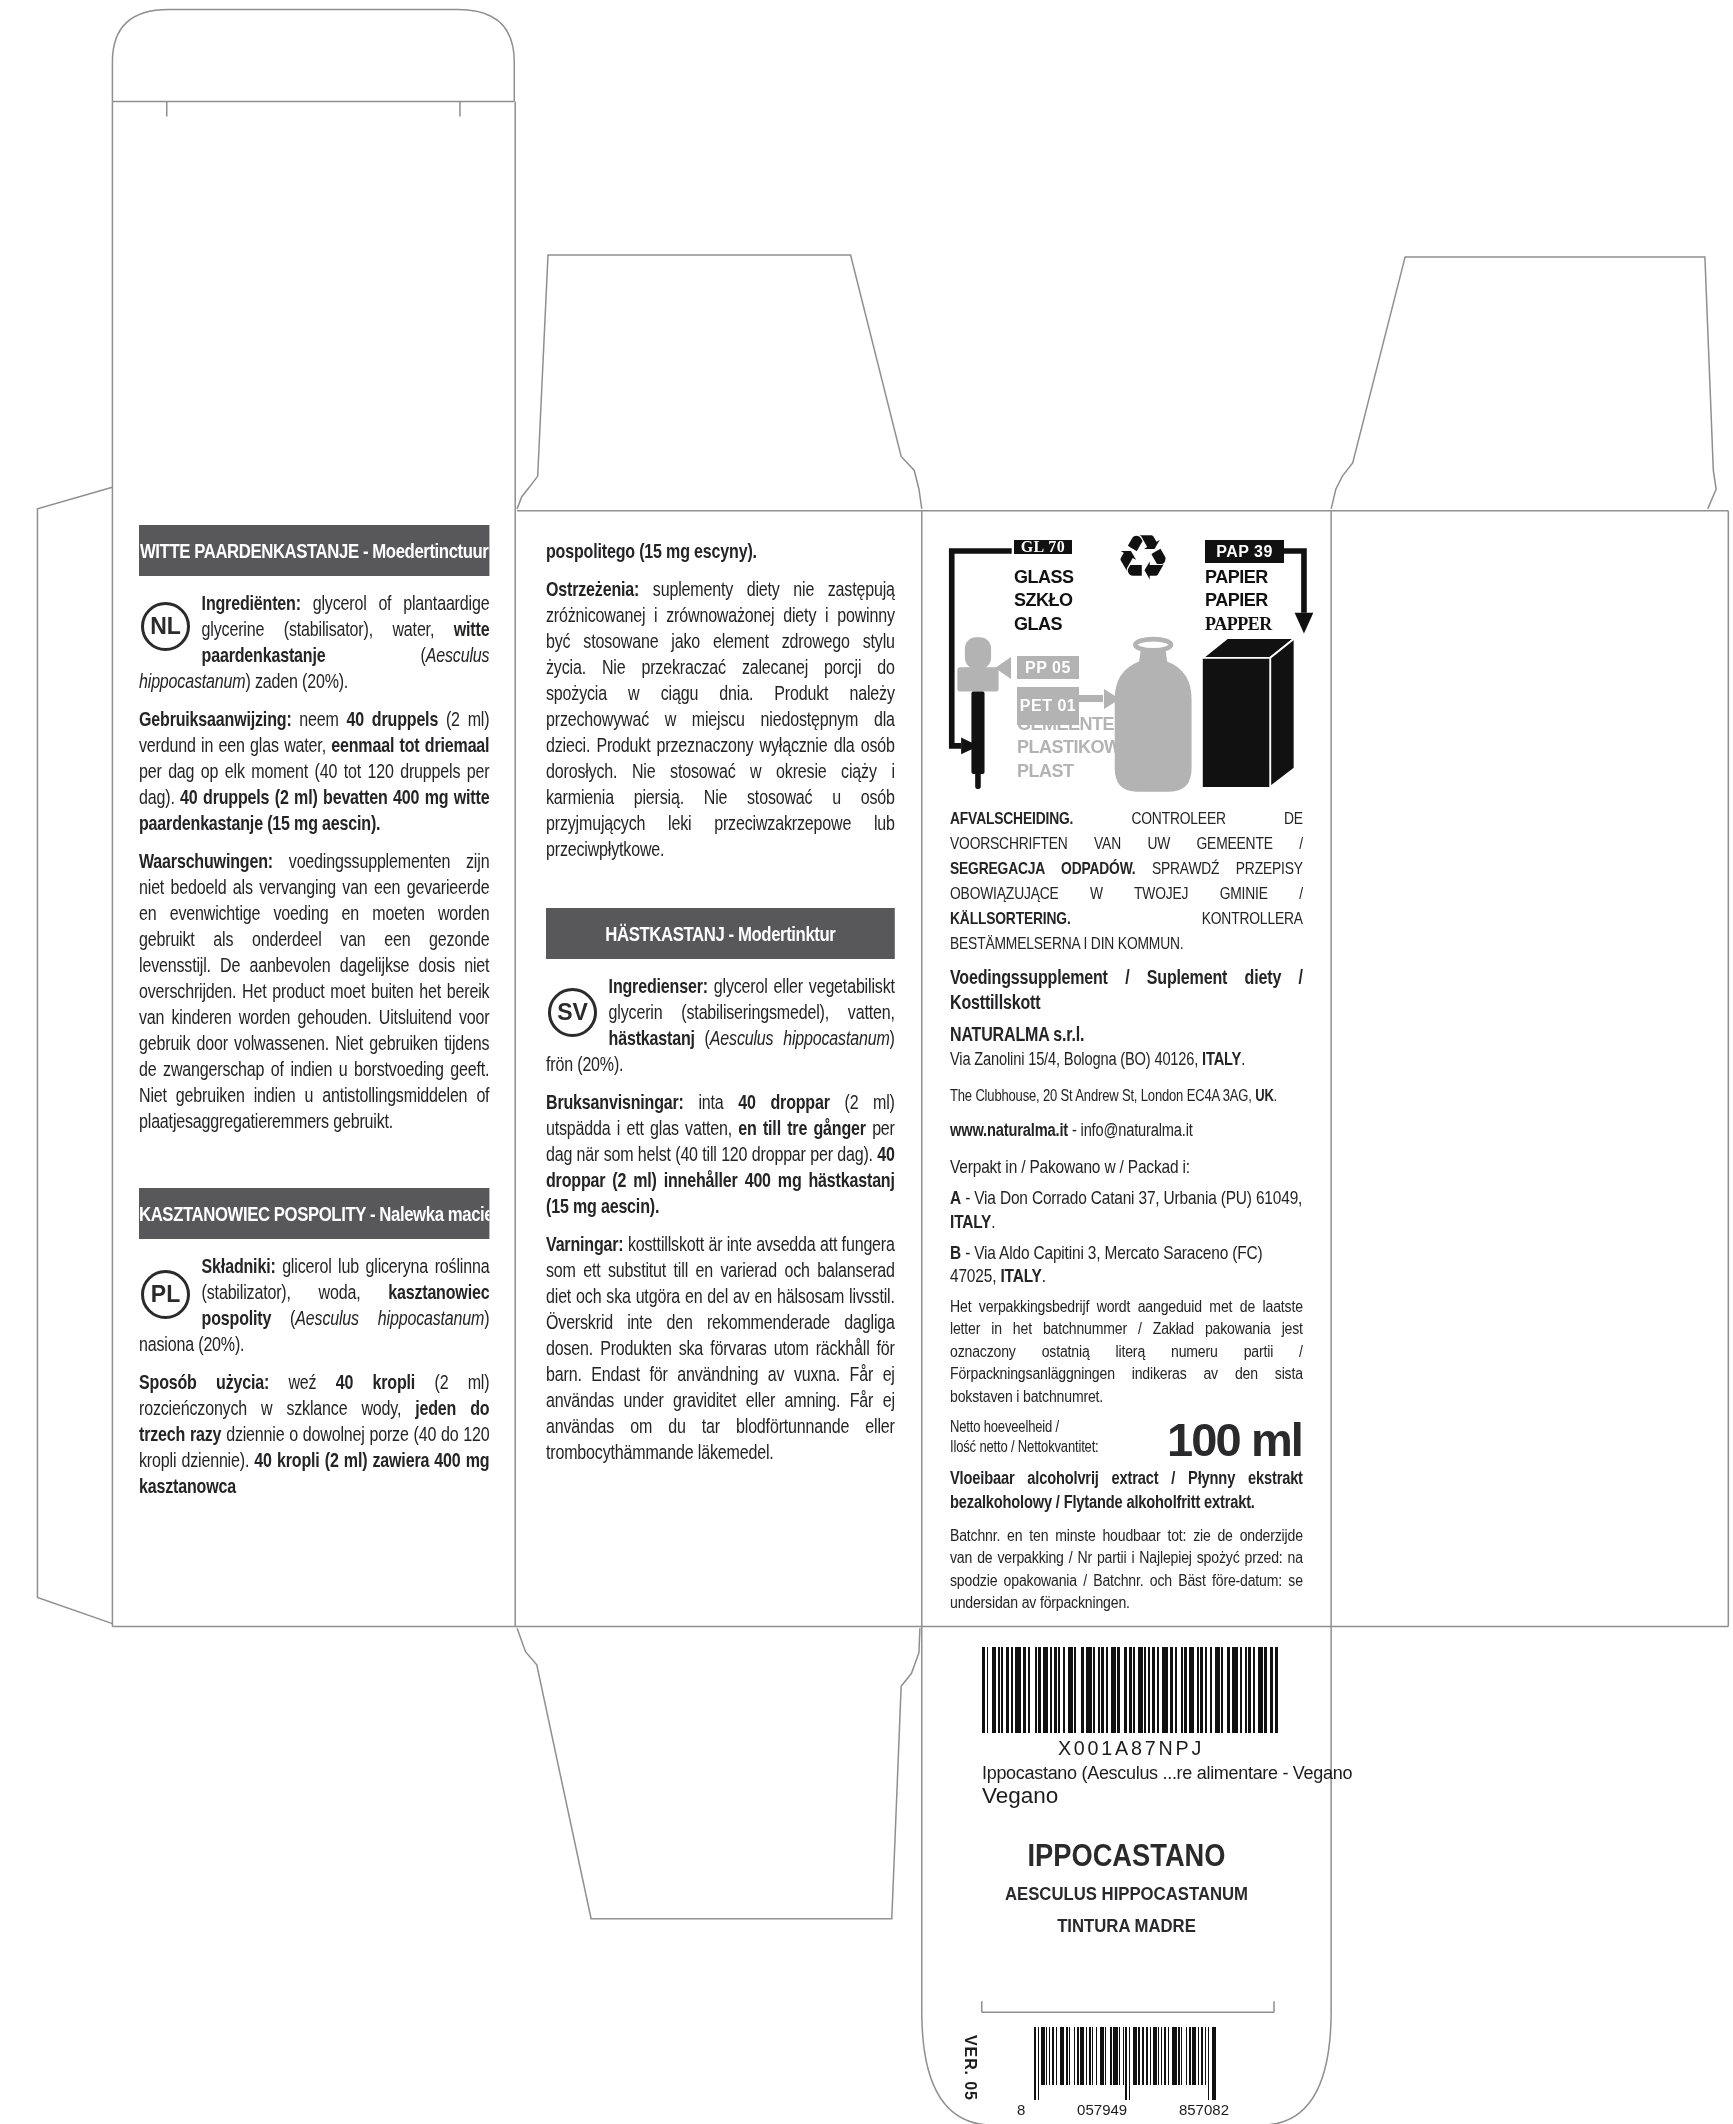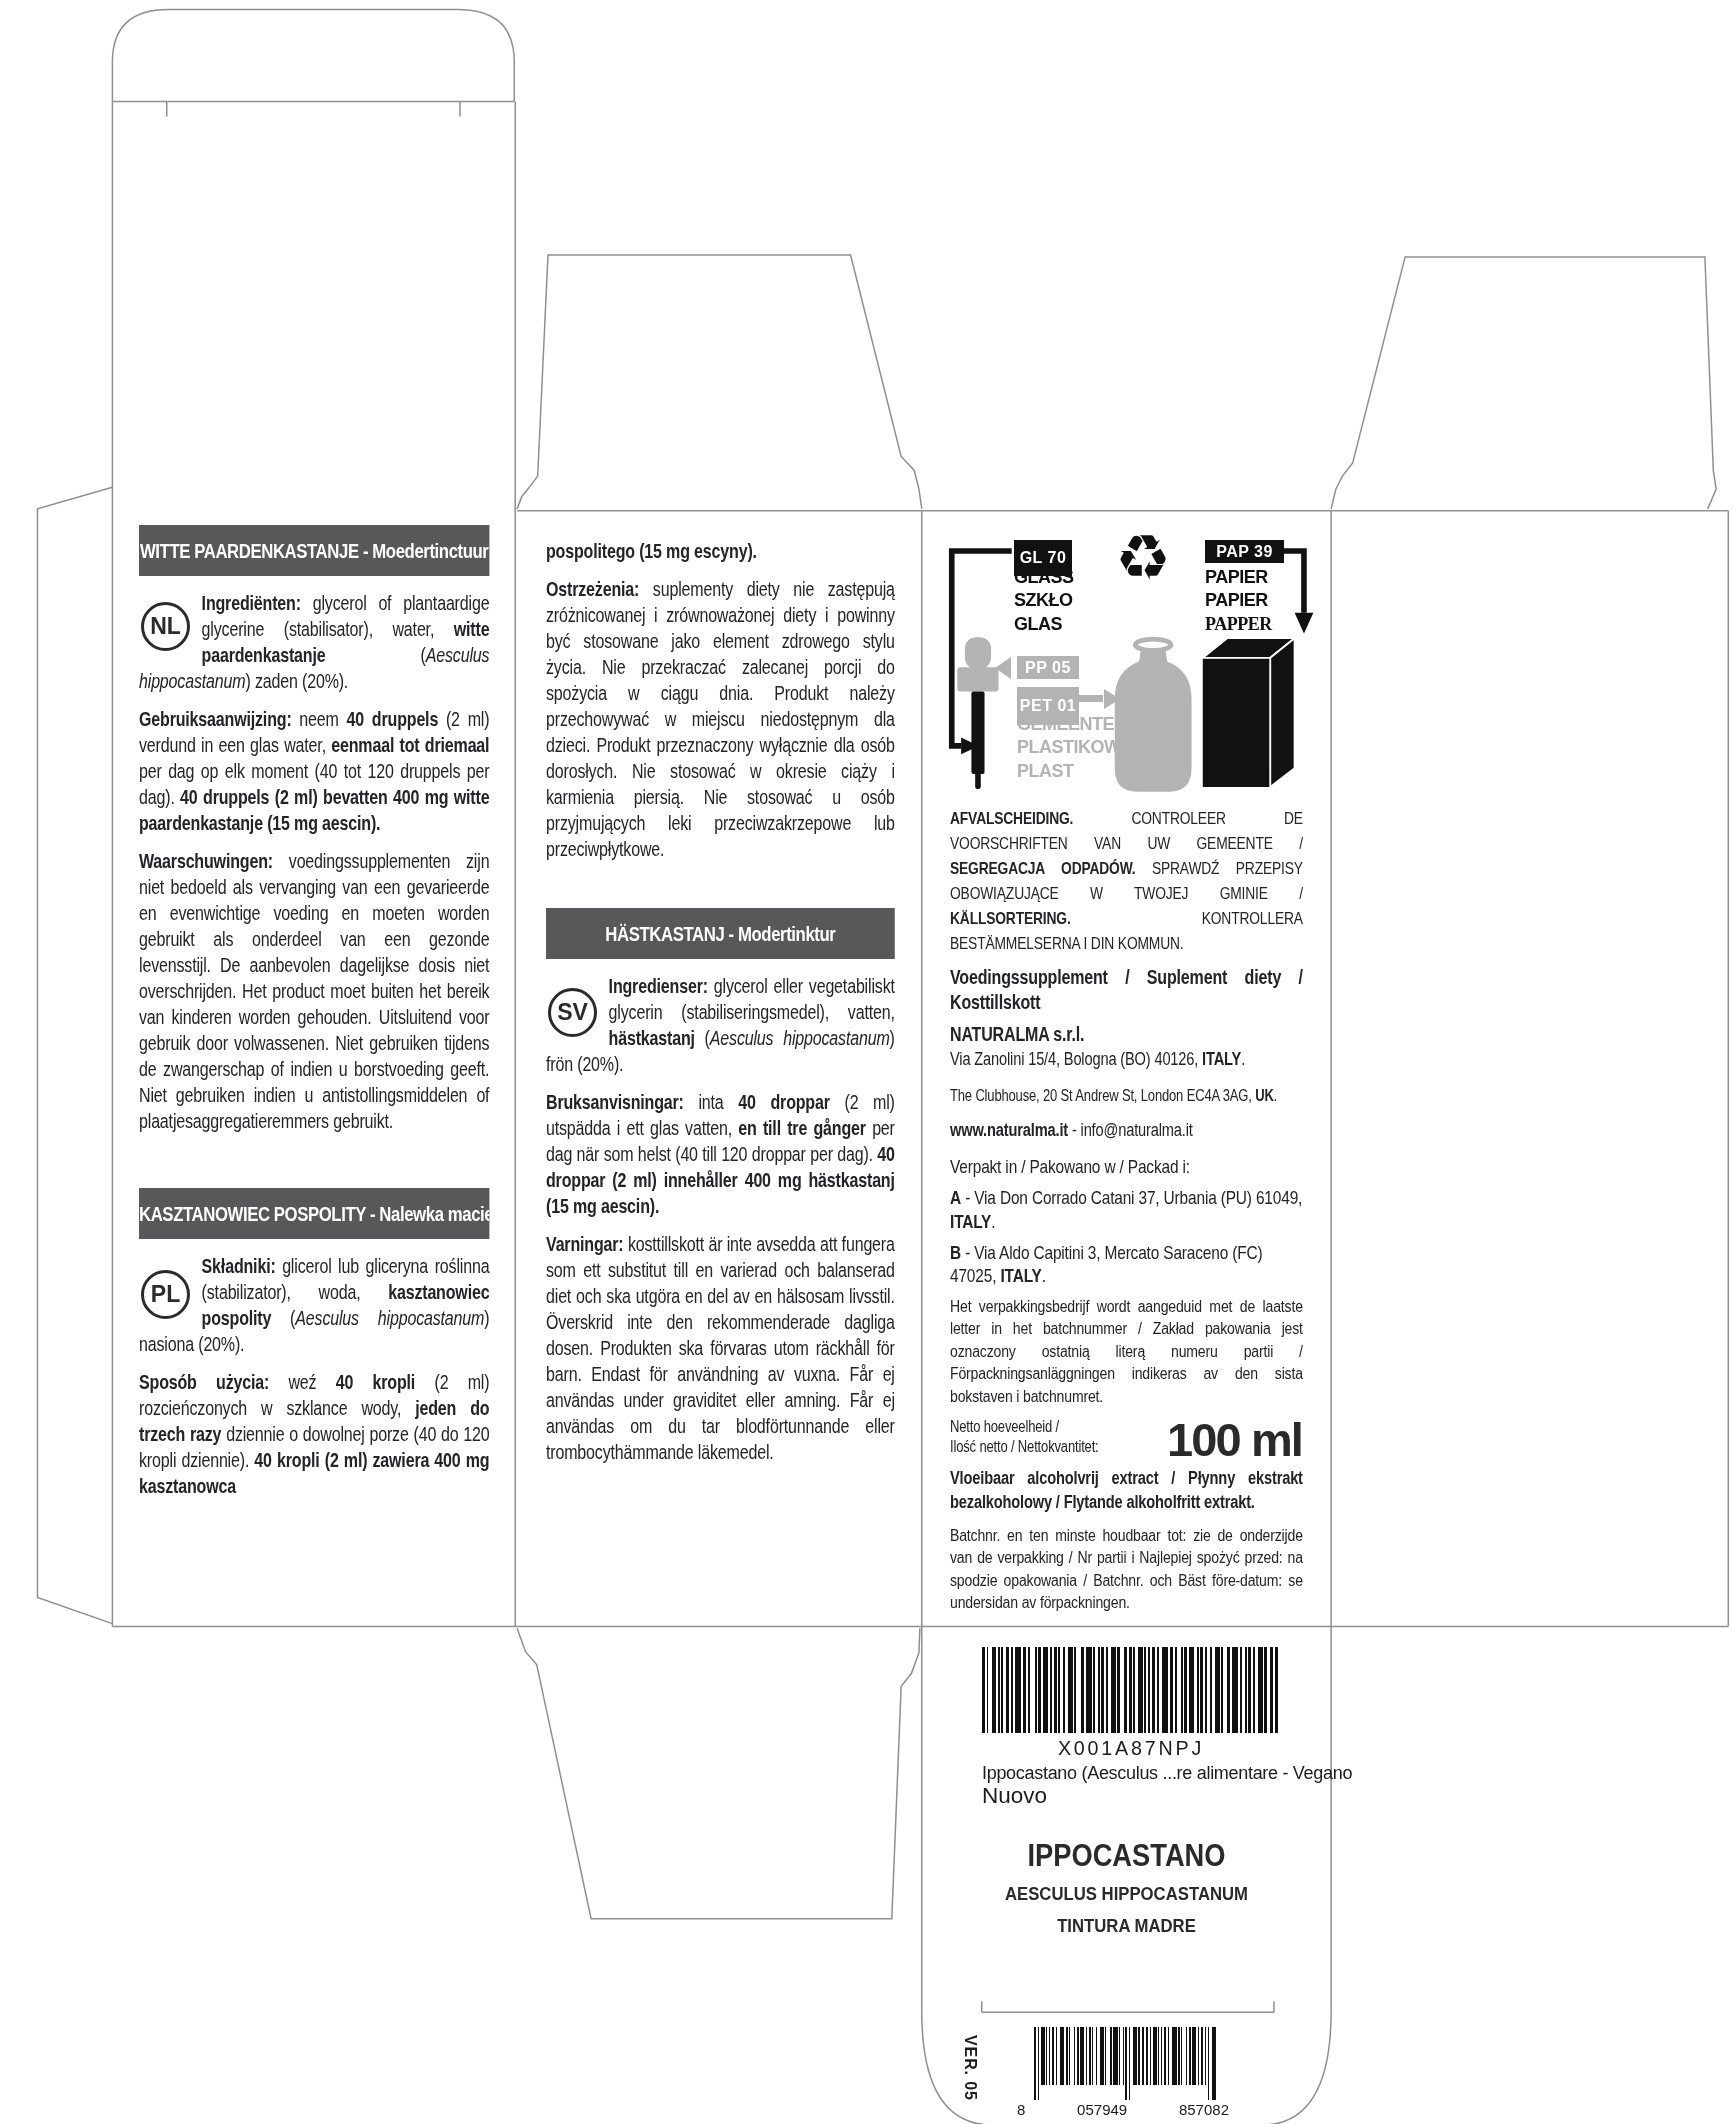--- a/index.html
+++ b/index.html
@@ -119,21 +119,21 @@
     <div class="bar">HÄSTKASTANJ - Modertinktur</div>
     <p id="p-sv1"><span class="spc"></span><span><span style="font-weight: bold;">Ingredienser:</span><span> glycerol eller vegetabiliskt glycerin (stabiliseringsmedel), vatten, </span><span style="font-weight: bold;">hästkastanj</span><span> (</span><span style="font-style: italic;">Aesculus hippocastanum</span><span>) frön (20%).</span></span></p>
     <p><span><span style="font-weight: bold;">Bruksanvisningar:</span><span> inta </span><span style="font-weight: bold;">40 droppar</span><span> (2 ml) utspädda i ett glas vatten, </span><span style="font-weight: bold;">en till tre gånger</span><span> per dag när som helst (40 till 120 droppar per dag). </span><span style="font-weight: bold;">40 droppar (2 ml) innehåller 400 mg hästkastanj (15 mg aescin).</span></span></p>
     <p><span><span style="font-weight: bold;">Varningar:</span><span> kosttillskott är inte avsedda att fungera som ett substitut till en varierad och balanserad diet och ska utgöra en del av en hälsosam livsstil. Överskrid inte den rekommenderade dagliga dosen. Produkten ska förvaras utom räckhåll för barn. Endast för användning av vuxna. Får ej användas under graviditet eller amning. Får ej användas om du tar blodförtunnande eller trombocythämmande läkemedel.</span></span></p>
   </div>
 
   <div class="circ" style="left: 141px; top: 602px;">NL</div>
   <div class="circ" style="left: 141px; top: 1270px;">PL</div>
   <div class="circ" style="left: 548px; top: 988px;">SV</div>
 
-  <div class="lblbox" style="left:1014px;top:540px;width:58px;height:36px;">GL 70</div>
+  <div class="lblbox" style="left:1014px;top:540px;width:58px;height:14px;font-family:Liberation Serif, serif;">GL 70</div>
   <div class="matlbl" style="left:1014px;top:567px;">GLASS</div>
   <div class="matlbl" style="left:1014px;top:590px;">SZKŁO</div>
   <div class="matlbl" style="left:1014px;top:614px;">GLAS</div>
   <div class="abs" style="left:1115px;top:521px;font-size:62px;color:#111;font-family:'DejaVu Sans',sans-serif;">♻</div>
   <div class="lblbox" style="left:1205px;top:540px;width:79px;height:23.4px;">PAP 39</div>
   <div class="matlbl" style="left:1205px;top:567px;">PAPIER</div>
   <div class="matlbl" style="left:1205px;top:590px;">PAPIER</div>
   <div class="matlbl" style="left:1205px;top:614px;font-family:Liberation Serif, serif;">PAPPER</div>
   <div class="tri-l" style="left:995px;top:657px;"></div>
   <div class="graybox" style="left:1017px;top:656px;width:62px;height:23.4px;">PP 05</div>
@@ -217,21 +217,21 @@
       <i style="left: 263px; width: 1.6px; top: 0px; height: 86px;"></i>
       <i style="left: 266px; width: 3.2px; top: 0px; height: 86px;"></i>
       <i style="left: 271px; width: 1.6px; top: 0px; height: 86px;"></i>
       <i style="left: 276px; width: 4.8px; top: 0px; height: 86px;"></i>
       <i style="left: 282px; width: 3.2px; top: 0px; height: 86px;"></i>
       <i style="left: 288px; width: 3.2px; top: 0px; height: 86px;"></i>
       <i style="left: 293px; width: 3.2px; top: 0px; height: 86px;"></i>
     </div>
   <div class="bctext" style="left:982px;top:1737px;width:298px;">X001A87NPJ</div>
   <div class="caption" style="left:982px;top:1763px;">Ippocastano (Aesculus ...re alimentare - Vegano</div>
-  <div class="nuovo" style="left:982px;top:1783px;">Nuovo</div>
+  <div class="nuovo" style="left:982px;top:1783px;">Vegano</div>
   <div class="prod" style="left:922px;top:1838px;width:409px;font-size:31px;letter-spacing:0px;">IPPOCASTANO</div>
   <div class="prod" style="left:922px;top:1883px;width:409px;font-size:19px;">AESCULUS HIPPOCASTANUM</div>
   <div class="prod" style="left:922px;top:1915px;width:409px;font-size:19px;">TINTURA MADRE</div>
 
   <div class="ver" style="left:961px;top:2035px;">VER. 05</div>
   <div class="bc" style="left:1034px;top:2027px;width:184px;height:73px;">
       <i style="left: 0px; width: 2.4px; top: 0px; height: 73px;"></i>
       <i style="left: 3.7px; width: 1.2px; top: 0px; height: 73px;"></i>
       <i style="left: 7.3px; width: 3.7px; top: 0px; height: 58px;"></i>
       <i style="left: 12px; width: 1.2px; top: 0px; height: 58px;"></i>

